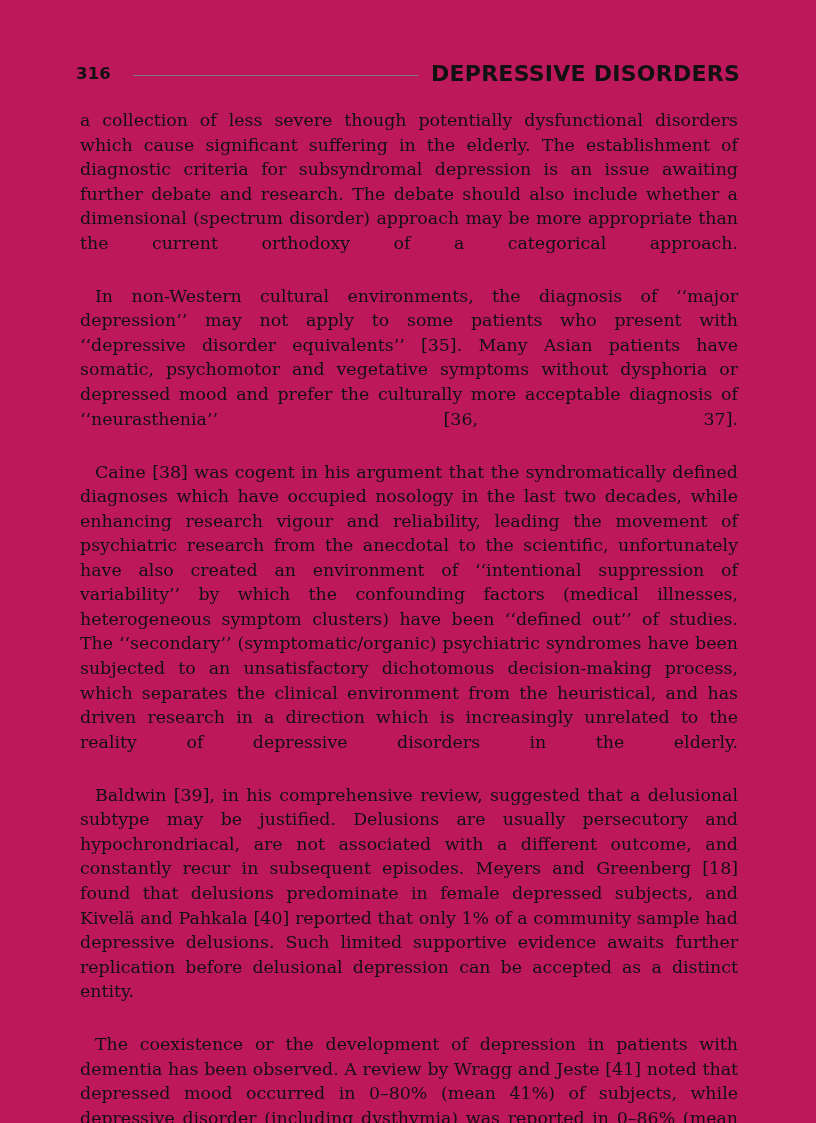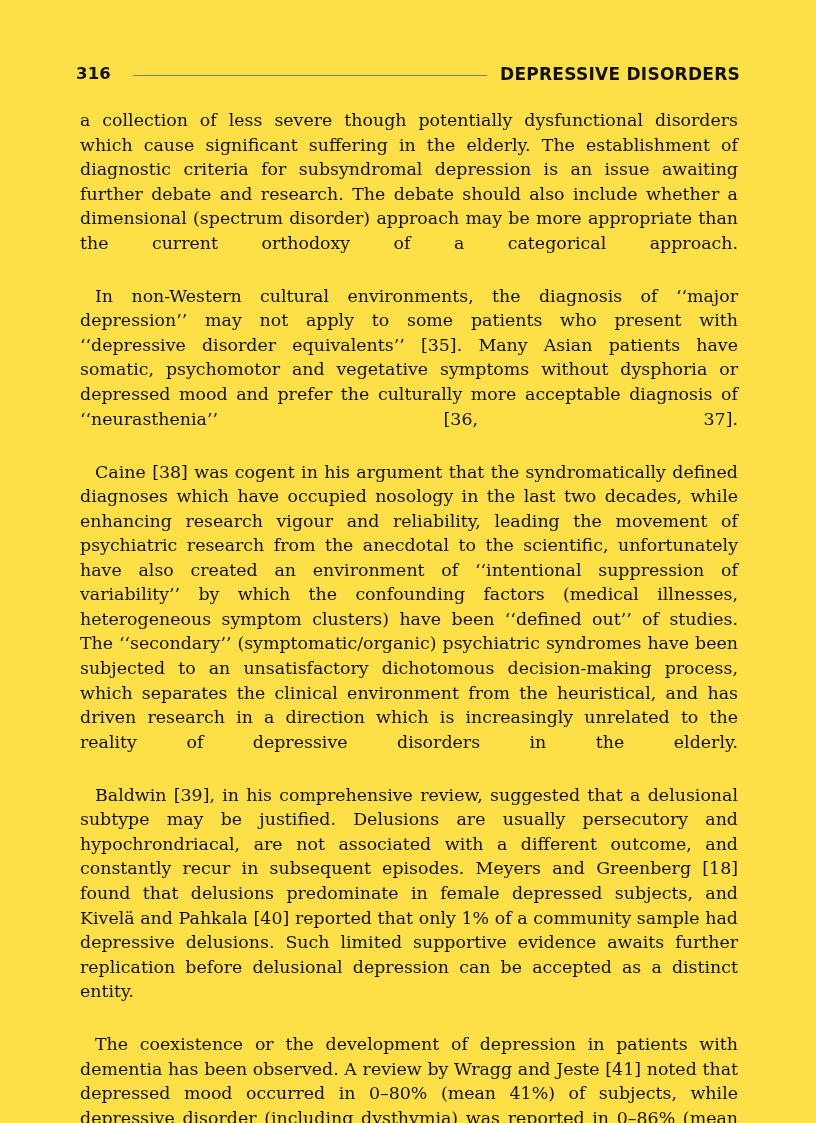--- a/index.html
+++ b/index.html
@@ -46,21 +46,21 @@
   .head-rule {
     flex: 1 1 auto;
     height: 0;
     border-top: 1.6px solid #7d7d7d;
     margin: 3px 13px 0 22px;
   }
 
   .head-title {
     font-family: "DejaVu Sans", "Liberation Sans", sans-serif;
     font-weight: bold;
-    font-size: 17px;
+    font-size: 22px;
     letter-spacing: 0.25px;
     line-height: 1;
     color: #111111;
     flex: 0 0 auto;
     white-space: nowrap;
   }
 
   
   .textblock {
     position: absolute;
@@ -93,21 +93,21 @@
     content: "";
     display: inline-block;
     width: 100%;
   }
 
   i, em { font-style: italic; }
 </style>
 </head>
 <body>
 
-<div class="page" style="background: #fde047; color: rgb(17, 17, 17);">
+<div class="page" style="background: #be185d; color: rgb(17, 17, 17);">
 
   <div class="running-head">
     <span class="folio">316</span>
     <span class="head-rule" style="border-top-color: rgb(125, 125, 125);"></span>
     <span class="head-title">DEPRESSIVE DISORDERS</span>
   </div>
 
   <div class="textblock">
     <p class="noindent">a collection of less severe though potentially dysfunctional disorders which cause significant suffering in the elderly. The establishment of diagnostic criteria for subsyndromal depression is an issue awaiting further debate and research. The debate should also include whether a dimensional (spectrum disorder) approach may be more appropriate than the current orthodoxy of a categorical approach.</p>
     <p class="indent">In non-Western cultural environments, the diagnosis of ‘‘major depression’’ may not apply to some patients who present with ‘‘depressive disorder equivalents’’ [35]. Many Asian patients have somatic, psychomotor and vegetative symptoms without dysphoria or depressed mood and prefer the culturally more acceptable diagnosis of ‘‘neurasthenia’’ [36, 37].</p>

